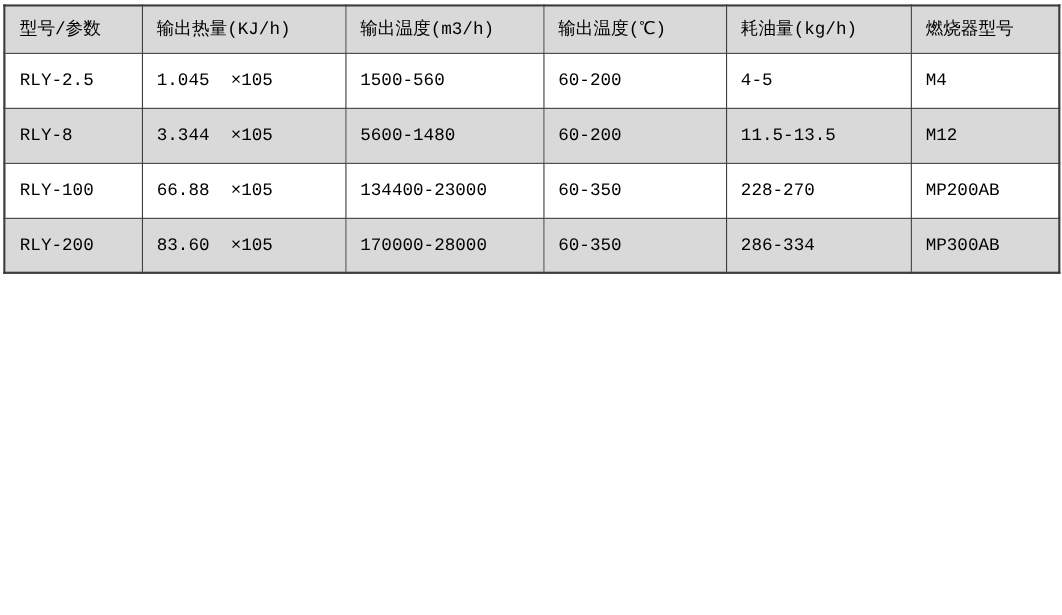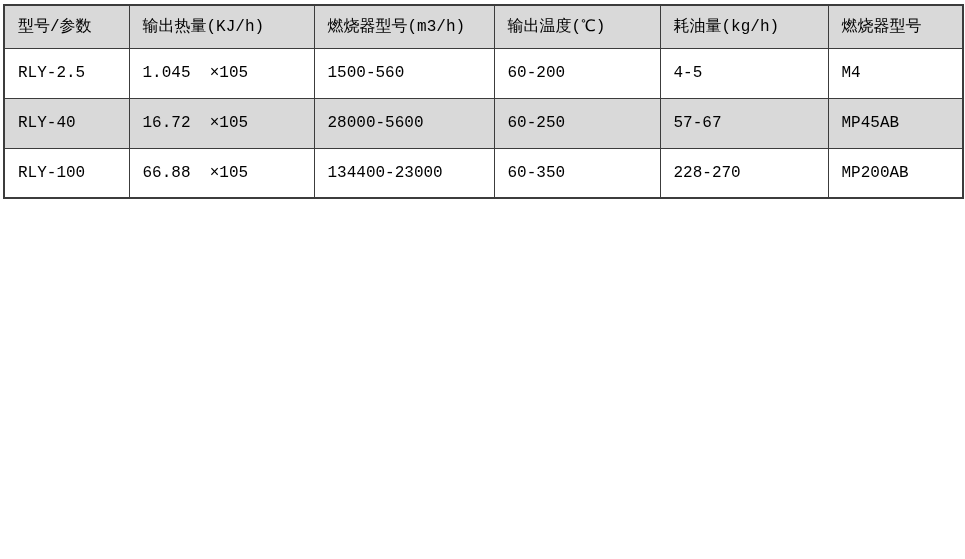--- a/index.html
+++ b/index.html
@@ -66,46 +66,54 @@
       <col style="width:185px">
       <col style="width:180px">
       <col style="width:166px">
       <col style="width:168px">
       <col style="width:135px">
     </colgroup>
     <thead>
       <tr>
         <th>型号/参数</th>
         <th>输出热量(KJ/h)</th>
-        <th>燃烧器型号(m3/h)</th>
+        <th>输出温度(m3/h)</th>
         <th>输出温度(℃)</th>
         <th>耗油量(kg/h)</th>
         <th>燃烧器型号</th>
       </tr>
     </thead>
     <tbody>
       <tr>
         <td>RLY-2.5</td>
         <td>1.045  ×105</td>
         <td>1500-560</td>
         <td>60-200</td>
         <td>4-5</td>
         <td>M4</td>
       </tr>
       <tr>
-        <td>RLY-40</td>
-        <td>16.72  ×105</td>
-        <td>28000-5600</td>
-        <td>60-250</td>
-        <td>57-67</td>
-        <td>MP45AB</td>
+        <td>RLY-8</td>
+        <td>3.344  ×105</td>
+        <td>5600-1480</td>
+        <td>60-200</td>
+        <td>11.5-13.5</td>
+        <td>M12</td>
       </tr>
       <tr>
         <td>RLY-100</td>
         <td>66.88  ×105</td>
         <td>134400-23000</td>
         <td>60-350</td>
         <td>228-270</td>
         <td>MP200AB</td>
       </tr>
+      <tr>
+        <td>RLY-200</td>
+        <td>83.60  ×105</td>
+        <td>170000-28000</td>
+        <td>60-350</td>
+        <td>286-334</td>
+        <td>MP300AB</td>
+      </tr>
     </tbody>
   </table>
 </div>
 
 </body></html>

